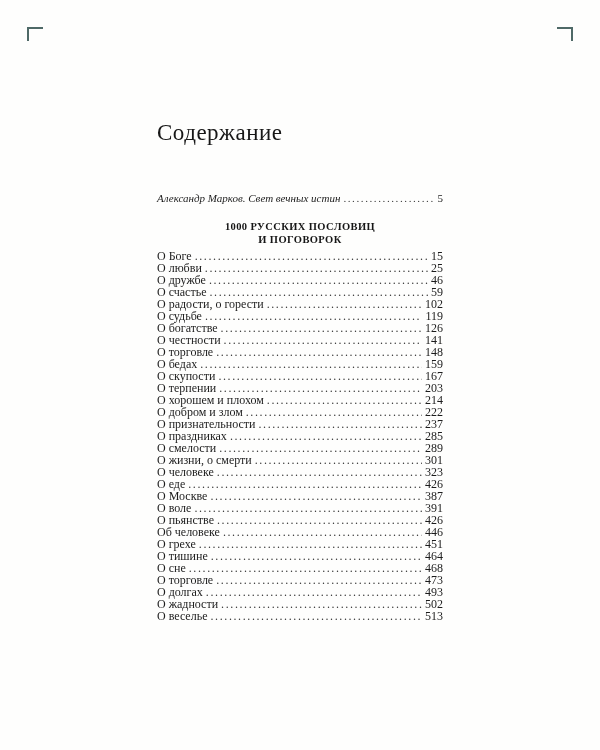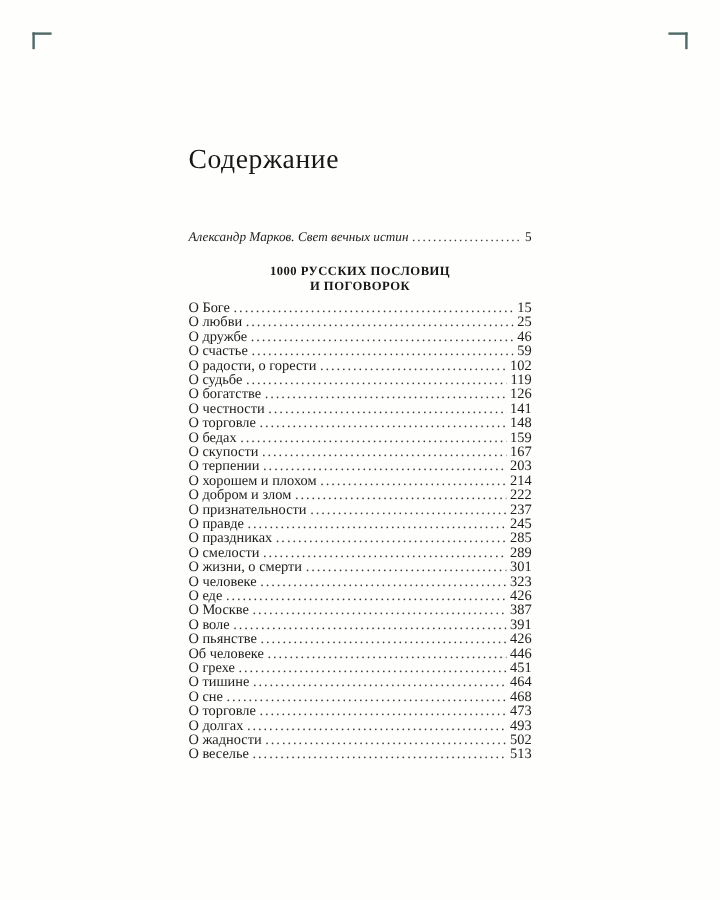--- a/index.html
+++ b/index.html
@@ -191,25 +191,20 @@
     <span class="leader"></span>
     <span class="pagenum">222</span>
   </div>
 
   <div class="row">
     <span class="toc-label">О признательности</span>
     <span class="leader"></span>
     <span class="pagenum">237</span>
   </div>
 
-  <div class="row">
-    <span class="toc-label">О правде</span>
-    <span class="leader"></span>
-    <span class="pagenum">245</span>
-  </div>
 
   <div class="row">
     <span class="toc-label">О праздниках</span>
     <span class="leader"></span>
     <span class="pagenum">285</span>
   </div>
 
   <div class="row">
     <span class="toc-label">О смелости</span>
     <span class="leader"></span>

